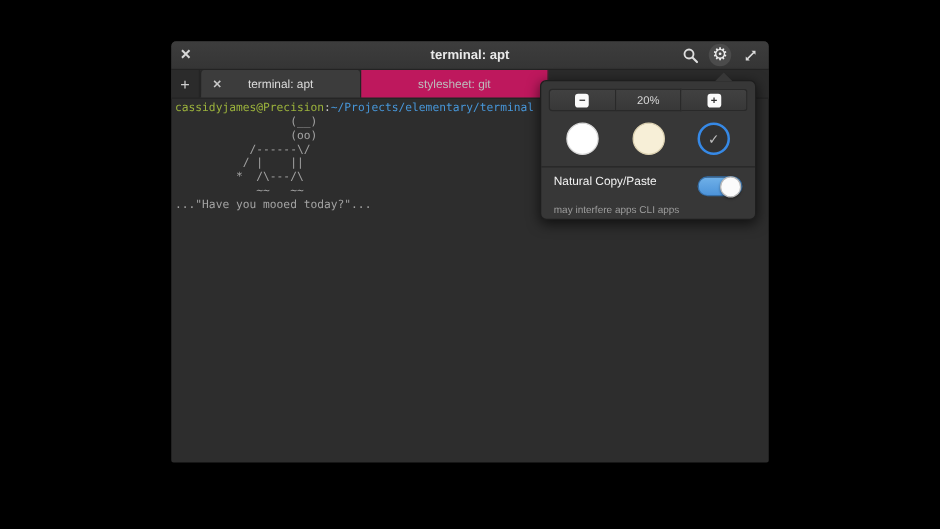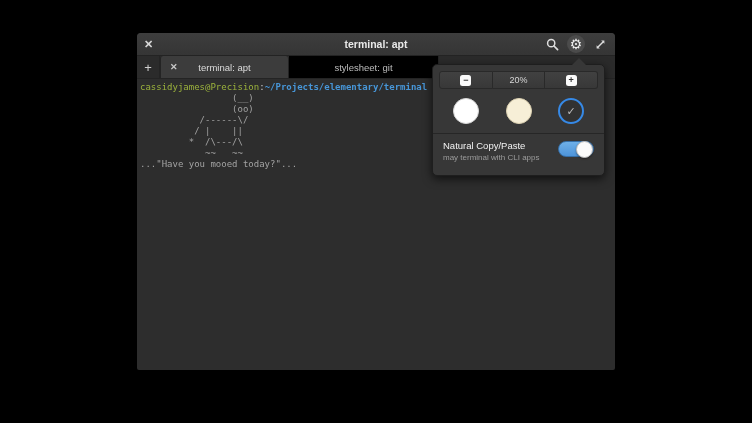--- a/index.html
+++ b/index.html
@@ -25,30 +25,30 @@
 
   
   .tabbar{position:relative;height:22px;background:#2b2b2b;display:flex;
           border-bottom:1px solid #242424;}
   .newtab{width:22px;height:22px;display:flex;align-items:center;justify-content:center;
           color:#cfcfcf;font-size:13px;border-right:1px solid #242424;}
   .tab{position:relative;height:22px;display:flex;align-items:center;justify-content:center;
        font-size:9.5px;border-right:1px solid #242424;}
   .tab.active{width:127px;background:#3c3c3c;color:#dcdcdc;border-radius:3px 3px 0 0;
               border-left:1px solid #242424;}
-  .tab.inactive{width:149px;background:#000000;color:#bdbdbd;}
+  .tab.inactive{width:149px;background:#be185d;color:#bdbdbd;}
   .tab-close{position:absolute;left:9px;top:0;height:22px;line-height:22px;
              color:#c9c9c9;font-size:9px;font-weight:bold;}
 
   
   .term{position:relative;width:100%;height:292px;padding:3px 0 0 3px;box-sizing:border-box;
         font-family:"DejaVu Sans Mono",monospace;font-size:9px;line-height:11px;color:#a3a3a3;}
   .term-line{white-space:pre;height:11px;}
   .t-green{color:#9bb23c;font-weight:normal;}
-  .t-blue{color:#4796d8;font-weight:bold;text-align:right;}
+  .t-blue{color:#4796d8;font-weight:normal;text-align:right;}
   .t-fg{color:#c9c9c9;}
   .t-dollar{color:#b0b0b0;}
   .cursor{display:inline-block;width:5px;height:9px;border:1px solid #9a9a9a;
           vertical-align:-1px;margin-left:5px;}
 
   
   .popover{position:absolute;left:295px;top:31px;width:173px;height:112px;
            background:#373737;border:1px solid #1e1e1e;border-radius:5px;
            box-shadow:0 3px 10px rgba(0,0,0,.65);z-index:10;box-sizing:border-box;}
   .popover .arrow{position:absolute;top:-7px;left:139px;width:0;height:0;
@@ -63,21 +63,21 @@
   .chip{display:inline-block;width:11px;height:11px;background:#fafafa;border-radius:2.5px;
         color:#2f2f2f;font-size:9px;line-height:11px;text-align:center;font-weight:bold;}
   .circles{display:flex;justify-content:space-between;padding:9px 20px 0 20px;}
   .circle{width:26px;height:26px;border-radius:50%;box-sizing:border-box;}
   .circle.light{background:#ffffff;border:1px solid #d8d8d8;}
   .circle.cream{background:#f7efd7;border:1px solid #ddd2b2;}
   .circle.dark{background:#323232;border:2px solid #3689e6;display:flex;
                align-items:center;justify-content:center;color:#bdbdbd;font-size:11px;}
   .pop-sep{height:1px;background:#262626;margin-top:9px;}
   .ncp{position:relative;padding:6px 10px 0 10px;}
-  .ncp-title{color:#f2f2f2;font-size:9.5px;margin-bottom:2px;}
+  .ncp-title{color:#f2f2f2;font-size:9.5px;margin-bottom:12px;}
   .ncp-sub{color:#9c9c9c;font-size:8px;line-height:10px;}
   .toggle{position:absolute;right:10px;top:7px;width:36px;height:16px;border-radius:9px;
           background:linear-gradient(#6fb0e8,#4d94da);border:1px solid #366fa8;box-sizing:border-box;}
   .knob{position:absolute;right:0;top:-1px;width:15px;height:15px;border-radius:50%;
         background:#fbfbfb;border:1px solid #b9b9b9;box-shadow:0 1px 2px rgba(0,0,0,.4);}
   svg{display:block;}
 </style>
 </head>
 <body>
 
@@ -152,21 +152,21 @@
         <div class="circle dark">
           <span>✓</span>
         </div>
       </div>
 
       <div class="pop-sep"></div>
 
       <div class="ncp">
         <div class="ncp-title">Natural Copy/Paste</div>
         <div class="ncp-sub">
-          <div>may terminal with CLI apps</div>
+          <div>may interfere apps CLI apps</div>
         </div>
         <div class="toggle">
           <div class="knob"></div>
         </div>
       </div>
     </div>
 
   </div>
 </div>
 

